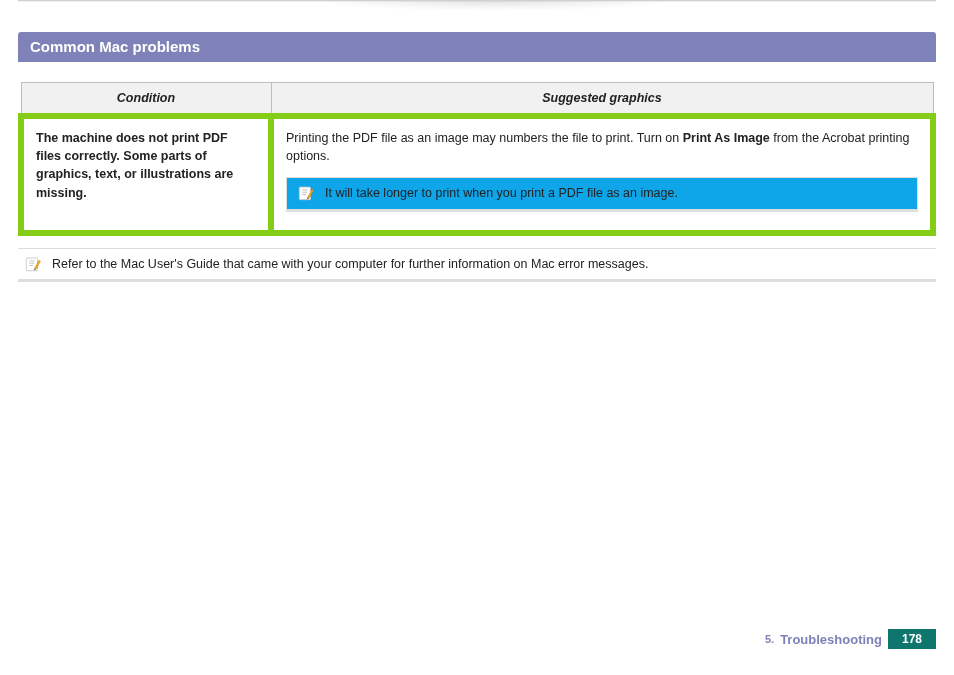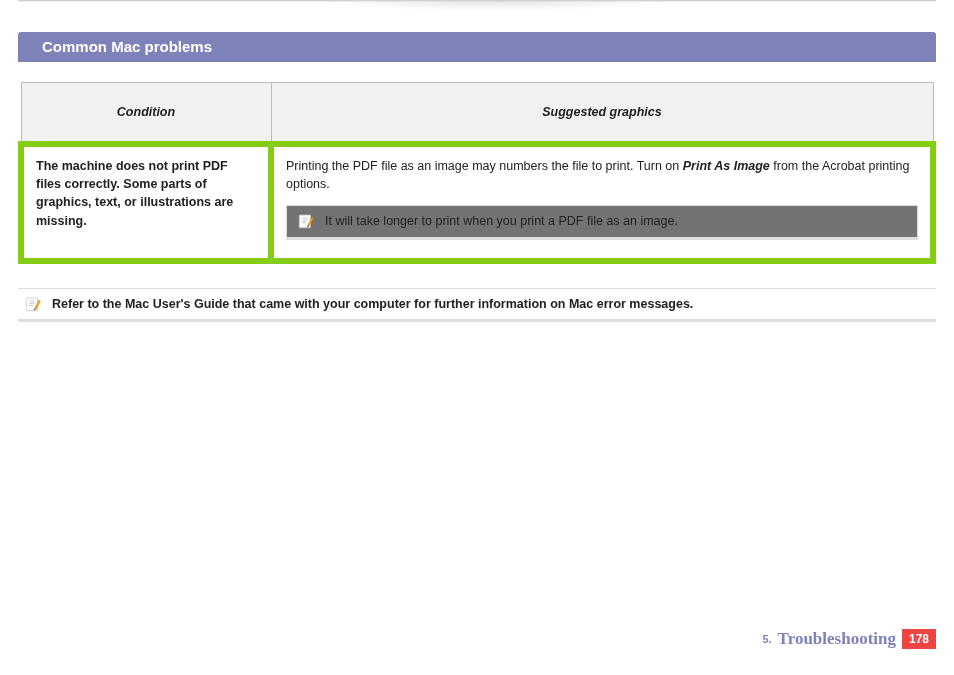--- a/index.html
+++ b/index.html
@@ -48,105 +48,103 @@
     height: 10px;
     border-radius: 0 0 40% 40%;
     background: radial-gradient(ellipse at top, rgba(0,0,0,0.10), rgba(0,0,0,0) 70%);
     pointer-events: none;
   }
   .section-header {
     background: #7f82b8;
     color: #ffffff;
     font-weight: 700;
     font-size: 15px;
-    padding: 6px 12px 7px 24px;
+    padding: 6px 12px 7px 12px;
     border-radius: 3px 3px 0 0;
     margin: 0 0 20px 0;
   }
   table.tbl {
     width: 100%;
     border-collapse: collapse;
     table-layout: fixed;
     font-size: 12.5px;
     line-height: 1.45;
   }
   table.tbl col.c1 { width: 250px; }
   table.tbl th {
     background: #f1f1f1;
     font-style: italic;
     font-weight: 700;
     border: 1px solid #bdbdbd;
-    padding: 20px 10px;
+    padding: 6px 10px;
     text-align: center;
     color: #222;
     font-size: 12.5px;
   }
   table.tbl td {
     border: 6px solid #84cc16;
     padding: 10px 12px 18px 12px;
     vertical-align: top;
   }
   table.tbl td.cond {
     font-weight: 700;
   }
   .sol-text { margin-bottom: 12px; }
-  .sol-text b { font-weight: 700; font-style: italic; }
+  .sol-text b { font-weight: 700; }
   .note-box {
     border: 1px solid #dcdcdc;
     border-bottom: 3px solid #dedede;
-    background: #737373;
+    background: #0ea5e9;
     padding: 6px 10px 6px 10px;
     display: flex;
     align-items: center;
     gap: 10px;
     font-size: 12.5px;
   }
   .note-icon {
     flex: none;
     width: 18px;
     height: 18px;
     position: relative;
   }
   .note-icon svg { width: 18px; height: 18px; display: block; }
   .outer-note {
-    margin-top: 24px;
+    margin-top: 12px;
     border-top: 1px solid #dcdcdc;
     border-bottom: 3px solid #dedede;
     padding: 6px 0 6px 6px;
     display: flex;
     align-items: center;
     gap: 10px;
     font-size: 12.5px;
-    font-weight: bold;
   }
   .footer {
     position: absolute;
     right: 18px;
     bottom: 26px;
     display: flex;
     align-items: center;
     gap: 6px;
   }
   .footer-chapter {
     font-weight: 700;
     color: #7f82b8;
     font-size: 11px;
   }
   .footer-label {
     font-weight: 700;
     color: #7f82b8;
-    font-size: 17px;
-    font-family: Liberation Serif, serif;
+    font-size: 13px;
   }
   .footer-page {
-    background: #ef4444;
+    background: #0f766e;
     color: #ffffff;
     font-weight: 700;
     font-size: 12px;
-    padding: 3px 7px;
+    padding: 3px 14px;
   }
 </style>
 </head>
 <body>
 
 <div class="page">
 
   <div class="title-rule"></div>
 
   <div class="section-header">Common Mac problems</div>

